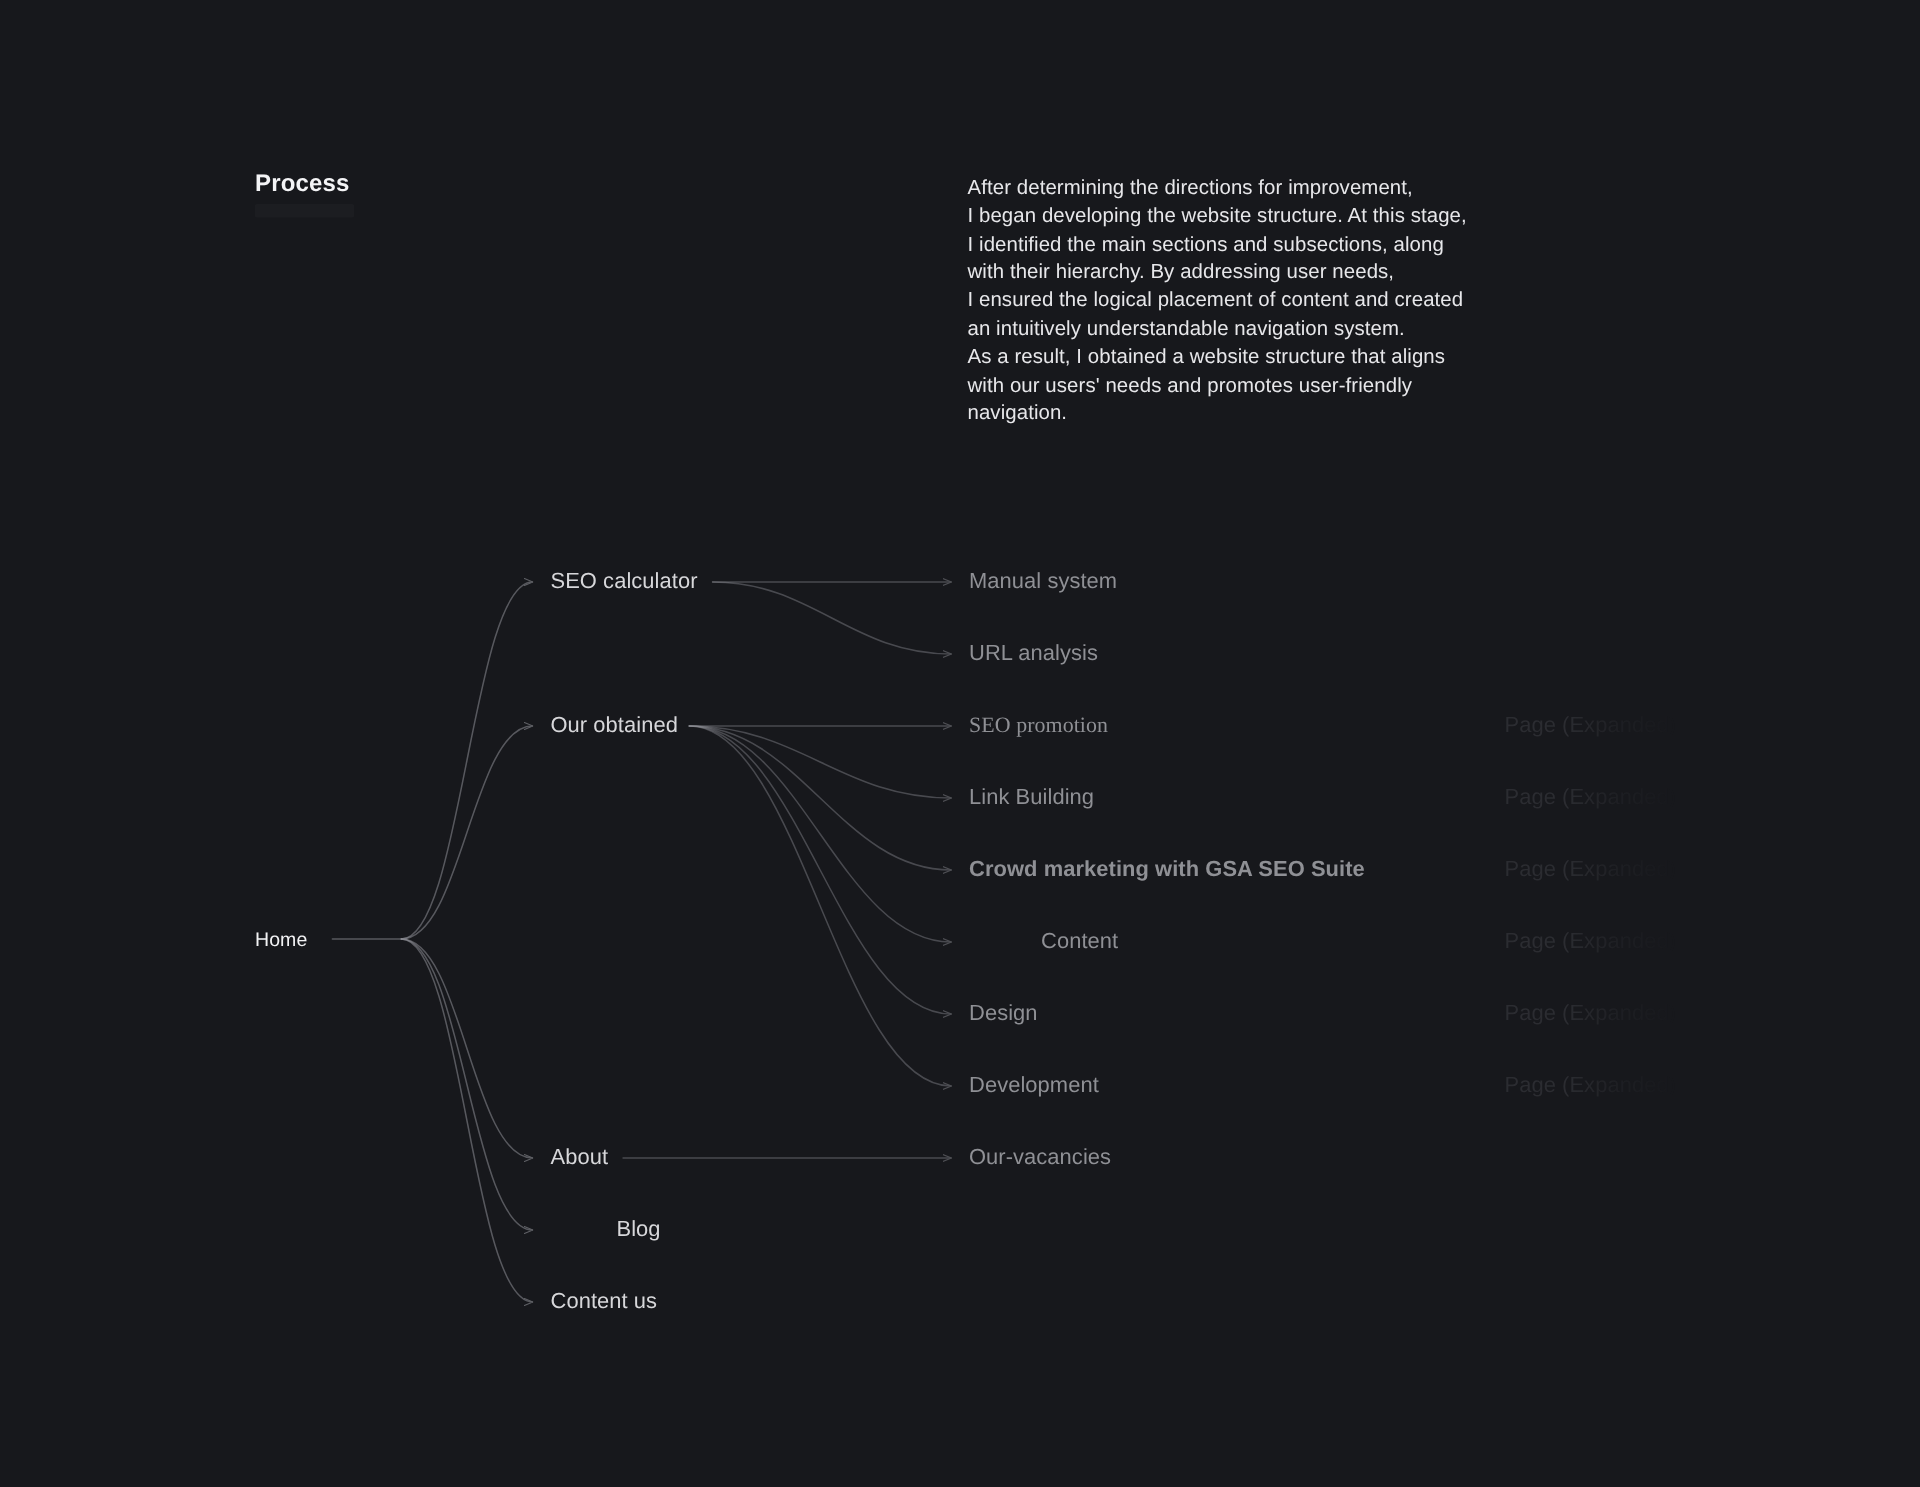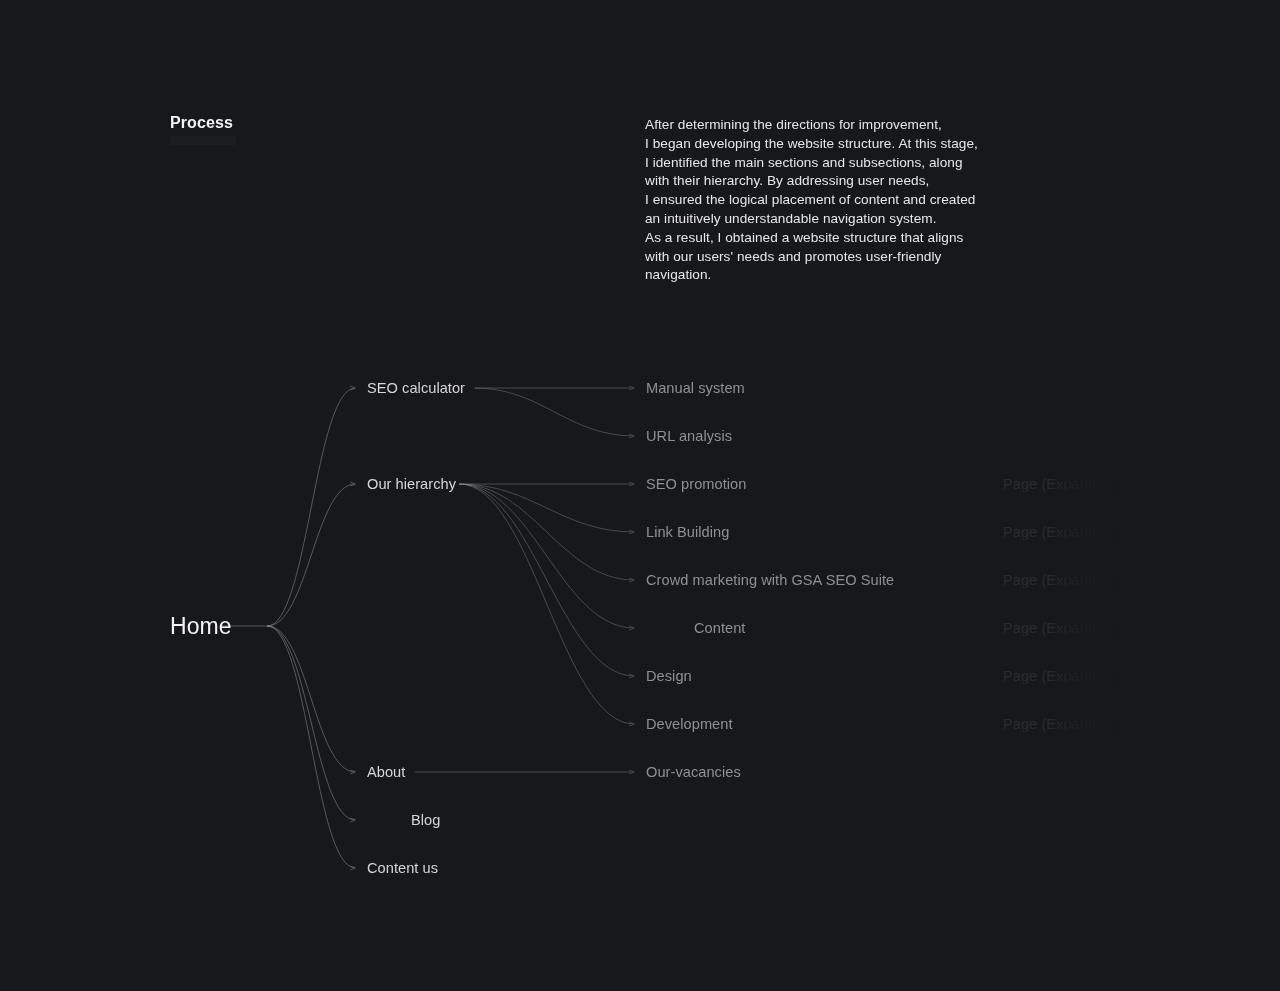--- a/index.html
+++ b/index.html
@@ -33,21 +33,21 @@
   #wires { position:absolute; left:0; top:0; width:1280px; height:991px; }
 
   .node {
     position:absolute;
     font-size:14.6px;
     line-height:1;
     transform:translateY(-50%);
     white-space:nowrap;
     letter-spacing:.05px;
   }
-  .node.lvl0 { font-size:23px; color:#f2f2f4; }
+  .node.lvl0 { font-size:13px; color:#f2f2f4; }
   .node.lvl1 { color:#d7d7da; }
   .node.lvl2 { color:#8f9095; }
   .node.lvl3 { color:#2b2c31; }
 </style>
 </head>
 <body>
 
 <div id="page">
 
   <div id="intro-heading">Process</div>
@@ -94,29 +94,29 @@
           <path d="M739.40625,532 L997,532" stroke="url(#fadeRight)" stroke-width="1" fill="none"></path>
           <path d="M904.28125,580 L997,580" stroke="url(#fadeRight)" stroke-width="1" fill="none"></path>
           <path d="M707.46875,628 L997,628" stroke="url(#fadeRight)" stroke-width="1" fill="none"></path>
           <path d="M701.734375,676 L997,676" stroke="url(#fadeRight)" stroke-width="1" fill="none"></path>
           <path d="M742.546875,724 L997,724" stroke="url(#fadeRight)" stroke-width="1" fill="none"></path>
         </g>
     </svg>
     <div id="nodes">
         <div class="node lvl0" style="left: 170px; top: 626px;">Home</div>
         <div class="node lvl1" style="left: 367px; top: 388px;">SEO calculator</div>
-        <div class="node lvl1" style="left: 367px; top: 484px;">Our hierarchy</div>
+        <div class="node lvl1" style="left: 367px; top: 484px;">Our obtained</div>
         <div class="node lvl1" style="left: 367px; top: 772px;">About</div>
         <div class="node lvl1" style="left: 367px; top: 820px; margin-left: 44px;">Blog</div>
         <div class="node lvl1" style="left: 367px; top: 868px;">Content us</div>
         <div class="node lvl2" style="left: 646px; top: 388px;">Manual system</div>
         <div class="node lvl2" style="left: 646px; top: 436px;">URL analysis</div>
-        <div class="node lvl2" style="left: 646px; top: 484px;">SEO promotion</div>
+        <div class="node lvl2" style="left: 646px; top: 484px; font-family: Liberation Serif, serif;">SEO promotion</div>
         <div class="node lvl2" style="left: 646px; top: 532px;">Link Building</div>
-        <div class="node lvl2" style="left: 646px; top: 580px;">Crowd marketing with GSA SEO Suite</div>
+        <div class="node lvl2" style="left: 646px; top: 580px; font-weight: bold;">Crowd marketing with GSA SEO Suite</div>
         <div class="node lvl2" style="left: 646px; top: 628px; margin-left: 48px;">Content</div>
         <div class="node lvl2" style="left: 646px; top: 676px;">Design</div>
         <div class="node lvl2" style="left: 646px; top: 724px;">Development</div>
         <div class="node lvl2" style="left: 646px; top: 772px;">Our-vacancies</div>
         <div class="node lvl3" style="left: 1003px; top: 484px; color: rgb(43, 44, 49); mask-image: linear-gradient(to right, rgb(0, 0, 0) 0%, rgb(0, 0, 0) 38%, rgba(0, 0, 0, 0.35) 66%, rgba(0, 0, 0, 0) 100%);">Page (Expanded)</div>
         <div class="node lvl3" style="left: 1003px; top: 532px; color: rgb(43, 44, 49); mask-image: linear-gradient(to right, rgb(0, 0, 0) 0%, rgb(0, 0, 0) 38%, rgba(0, 0, 0, 0.35) 66%, rgba(0, 0, 0, 0) 100%);">Page (Expanded)</div>
         <div class="node lvl3" style="left: 1003px; top: 580px; color: rgb(43, 44, 49); mask-image: linear-gradient(to right, rgb(0, 0, 0) 0%, rgb(0, 0, 0) 38%, rgba(0, 0, 0, 0.35) 66%, rgba(0, 0, 0, 0) 100%);">Page (Expanded)</div>
         <div class="node lvl3" style="left: 1003px; top: 628px; color: rgb(43, 44, 49); mask-image: linear-gradient(to right, rgb(0, 0, 0) 0%, rgb(0, 0, 0) 38%, rgba(0, 0, 0, 0.35) 66%, rgba(0, 0, 0, 0) 100%);">Page (Expanded)</div>
         <div class="node lvl3" style="left: 1003px; top: 676px; color: rgb(43, 44, 49); mask-image: linear-gradient(to right, rgb(0, 0, 0) 0%, rgb(0, 0, 0) 38%, rgba(0, 0, 0, 0.35) 66%, rgba(0, 0, 0, 0) 100%);">Page (Expanded)</div>
         <div class="node lvl3" style="left: 1003px; top: 724px; color: rgb(43, 44, 49); mask-image: linear-gradient(to right, rgb(0, 0, 0) 0%, rgb(0, 0, 0) 38%, rgba(0, 0, 0, 0.35) 66%, rgba(0, 0, 0, 0) 100%);">Page (Expanded)</div>

